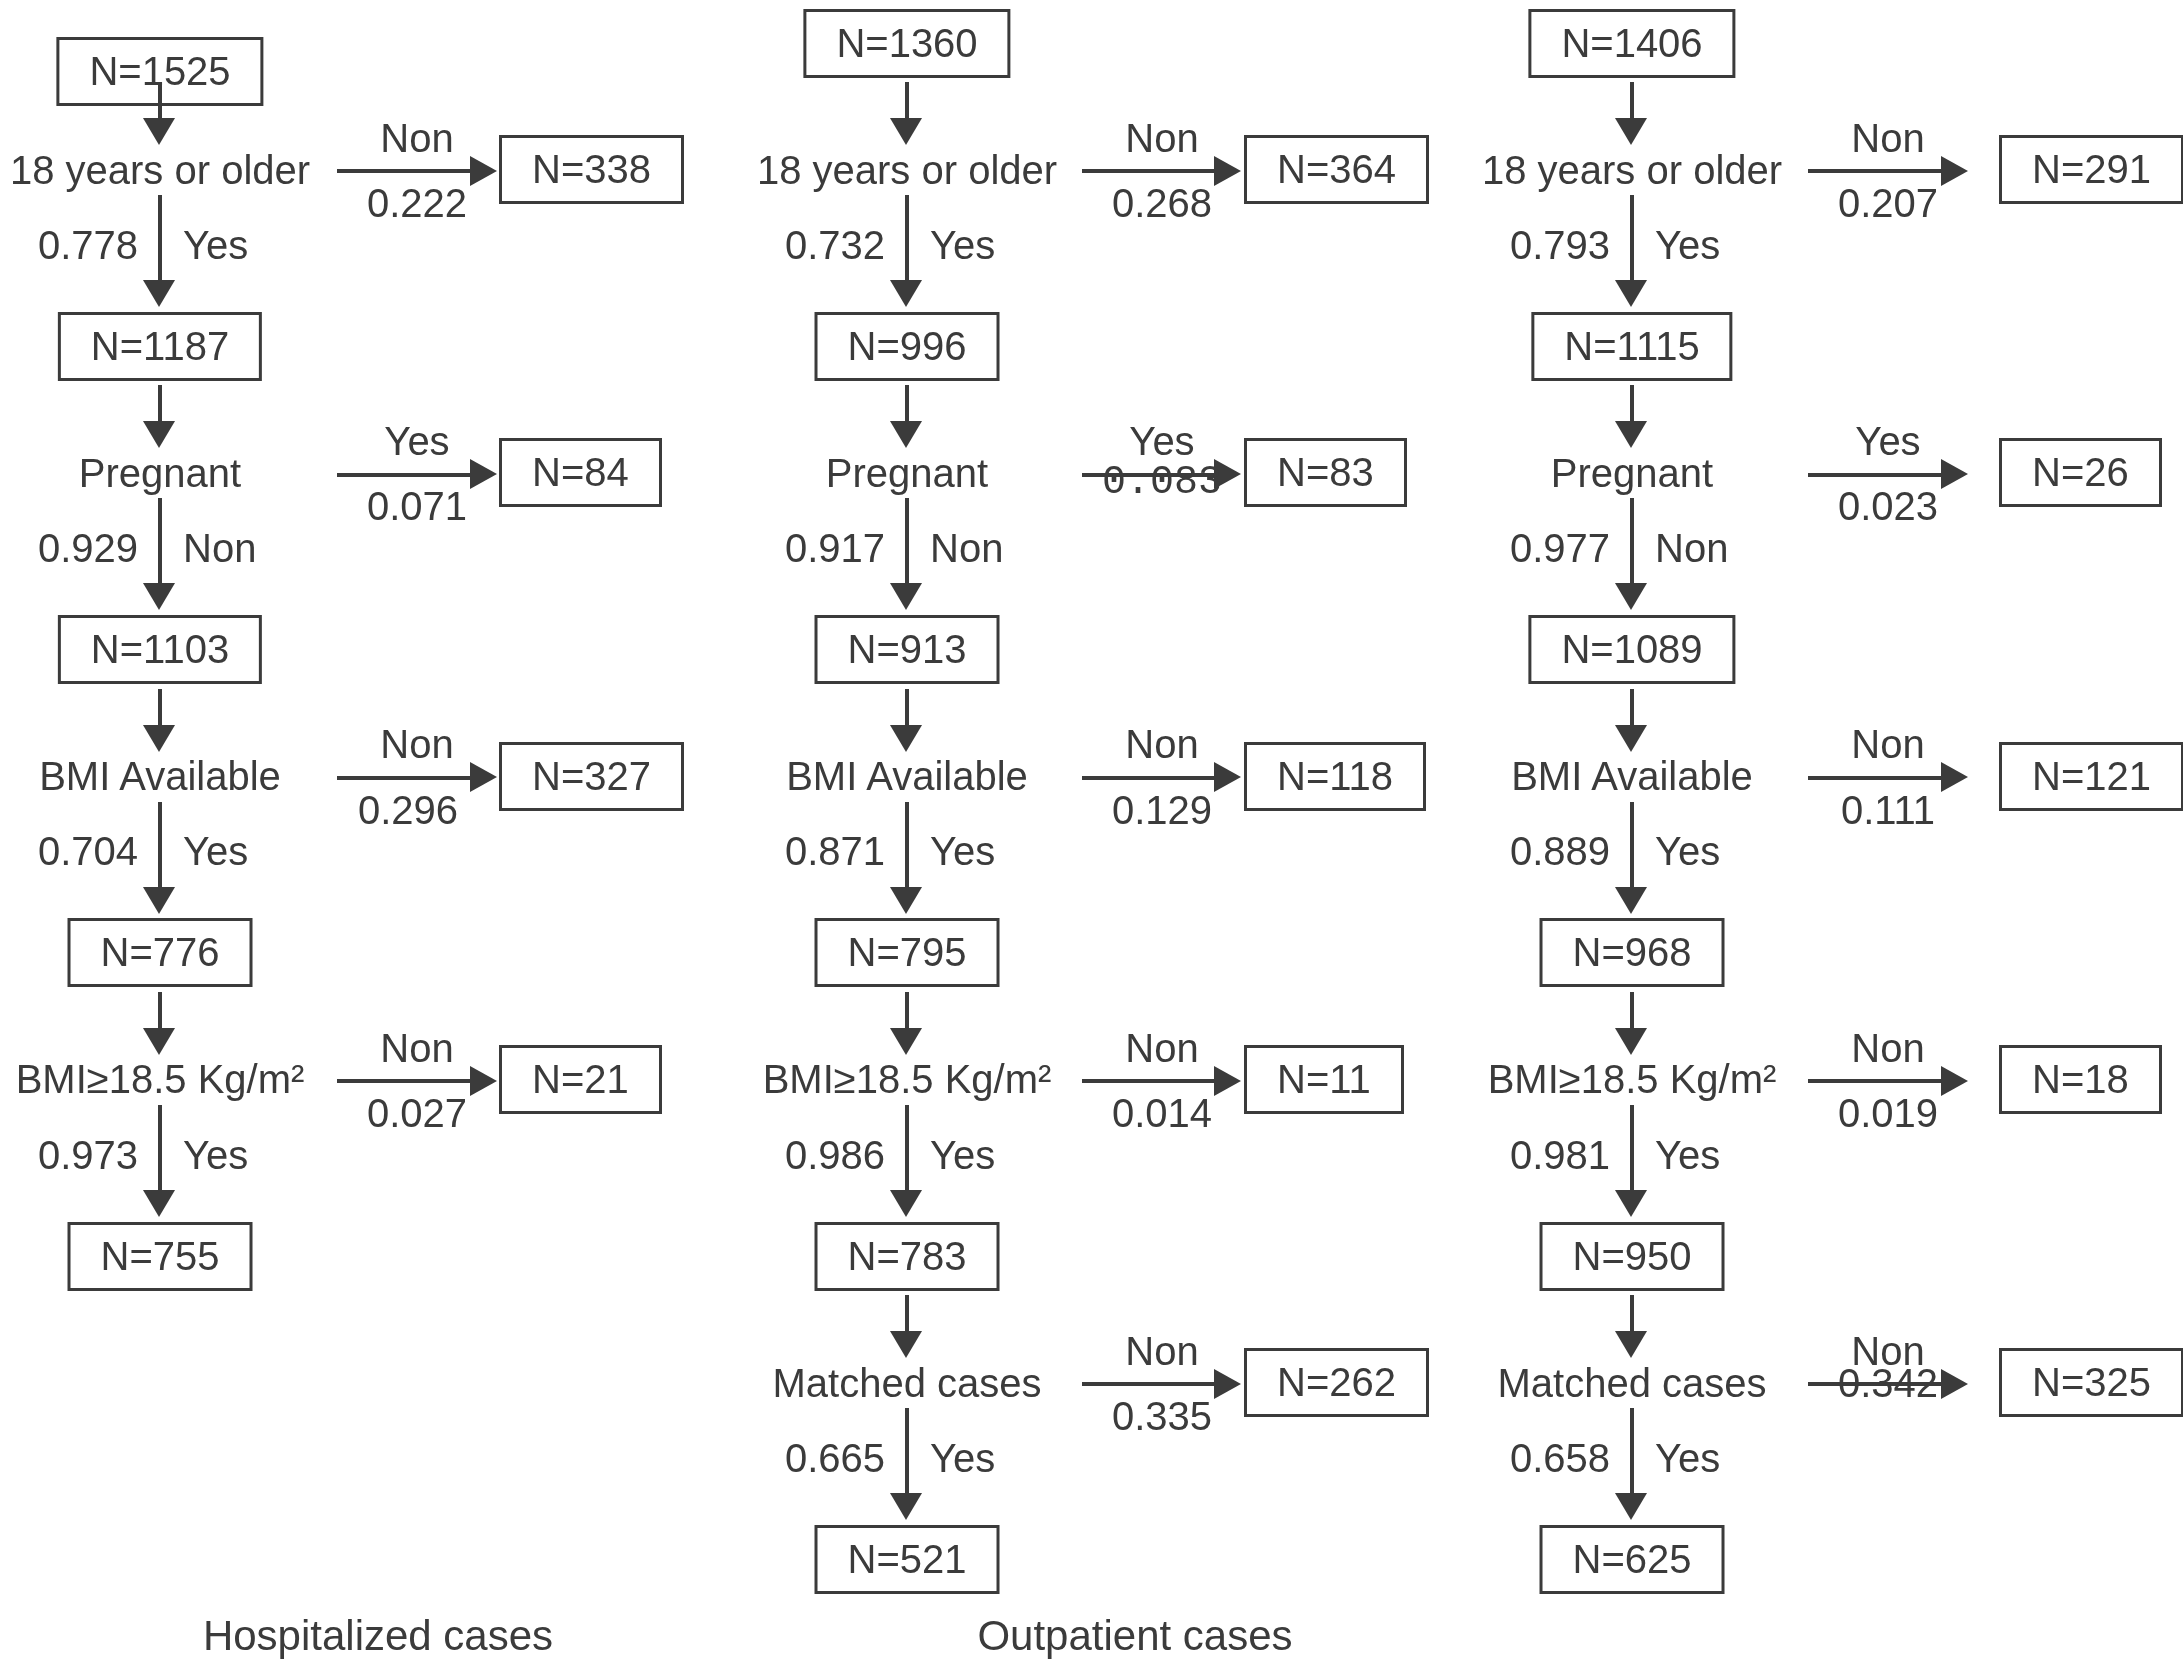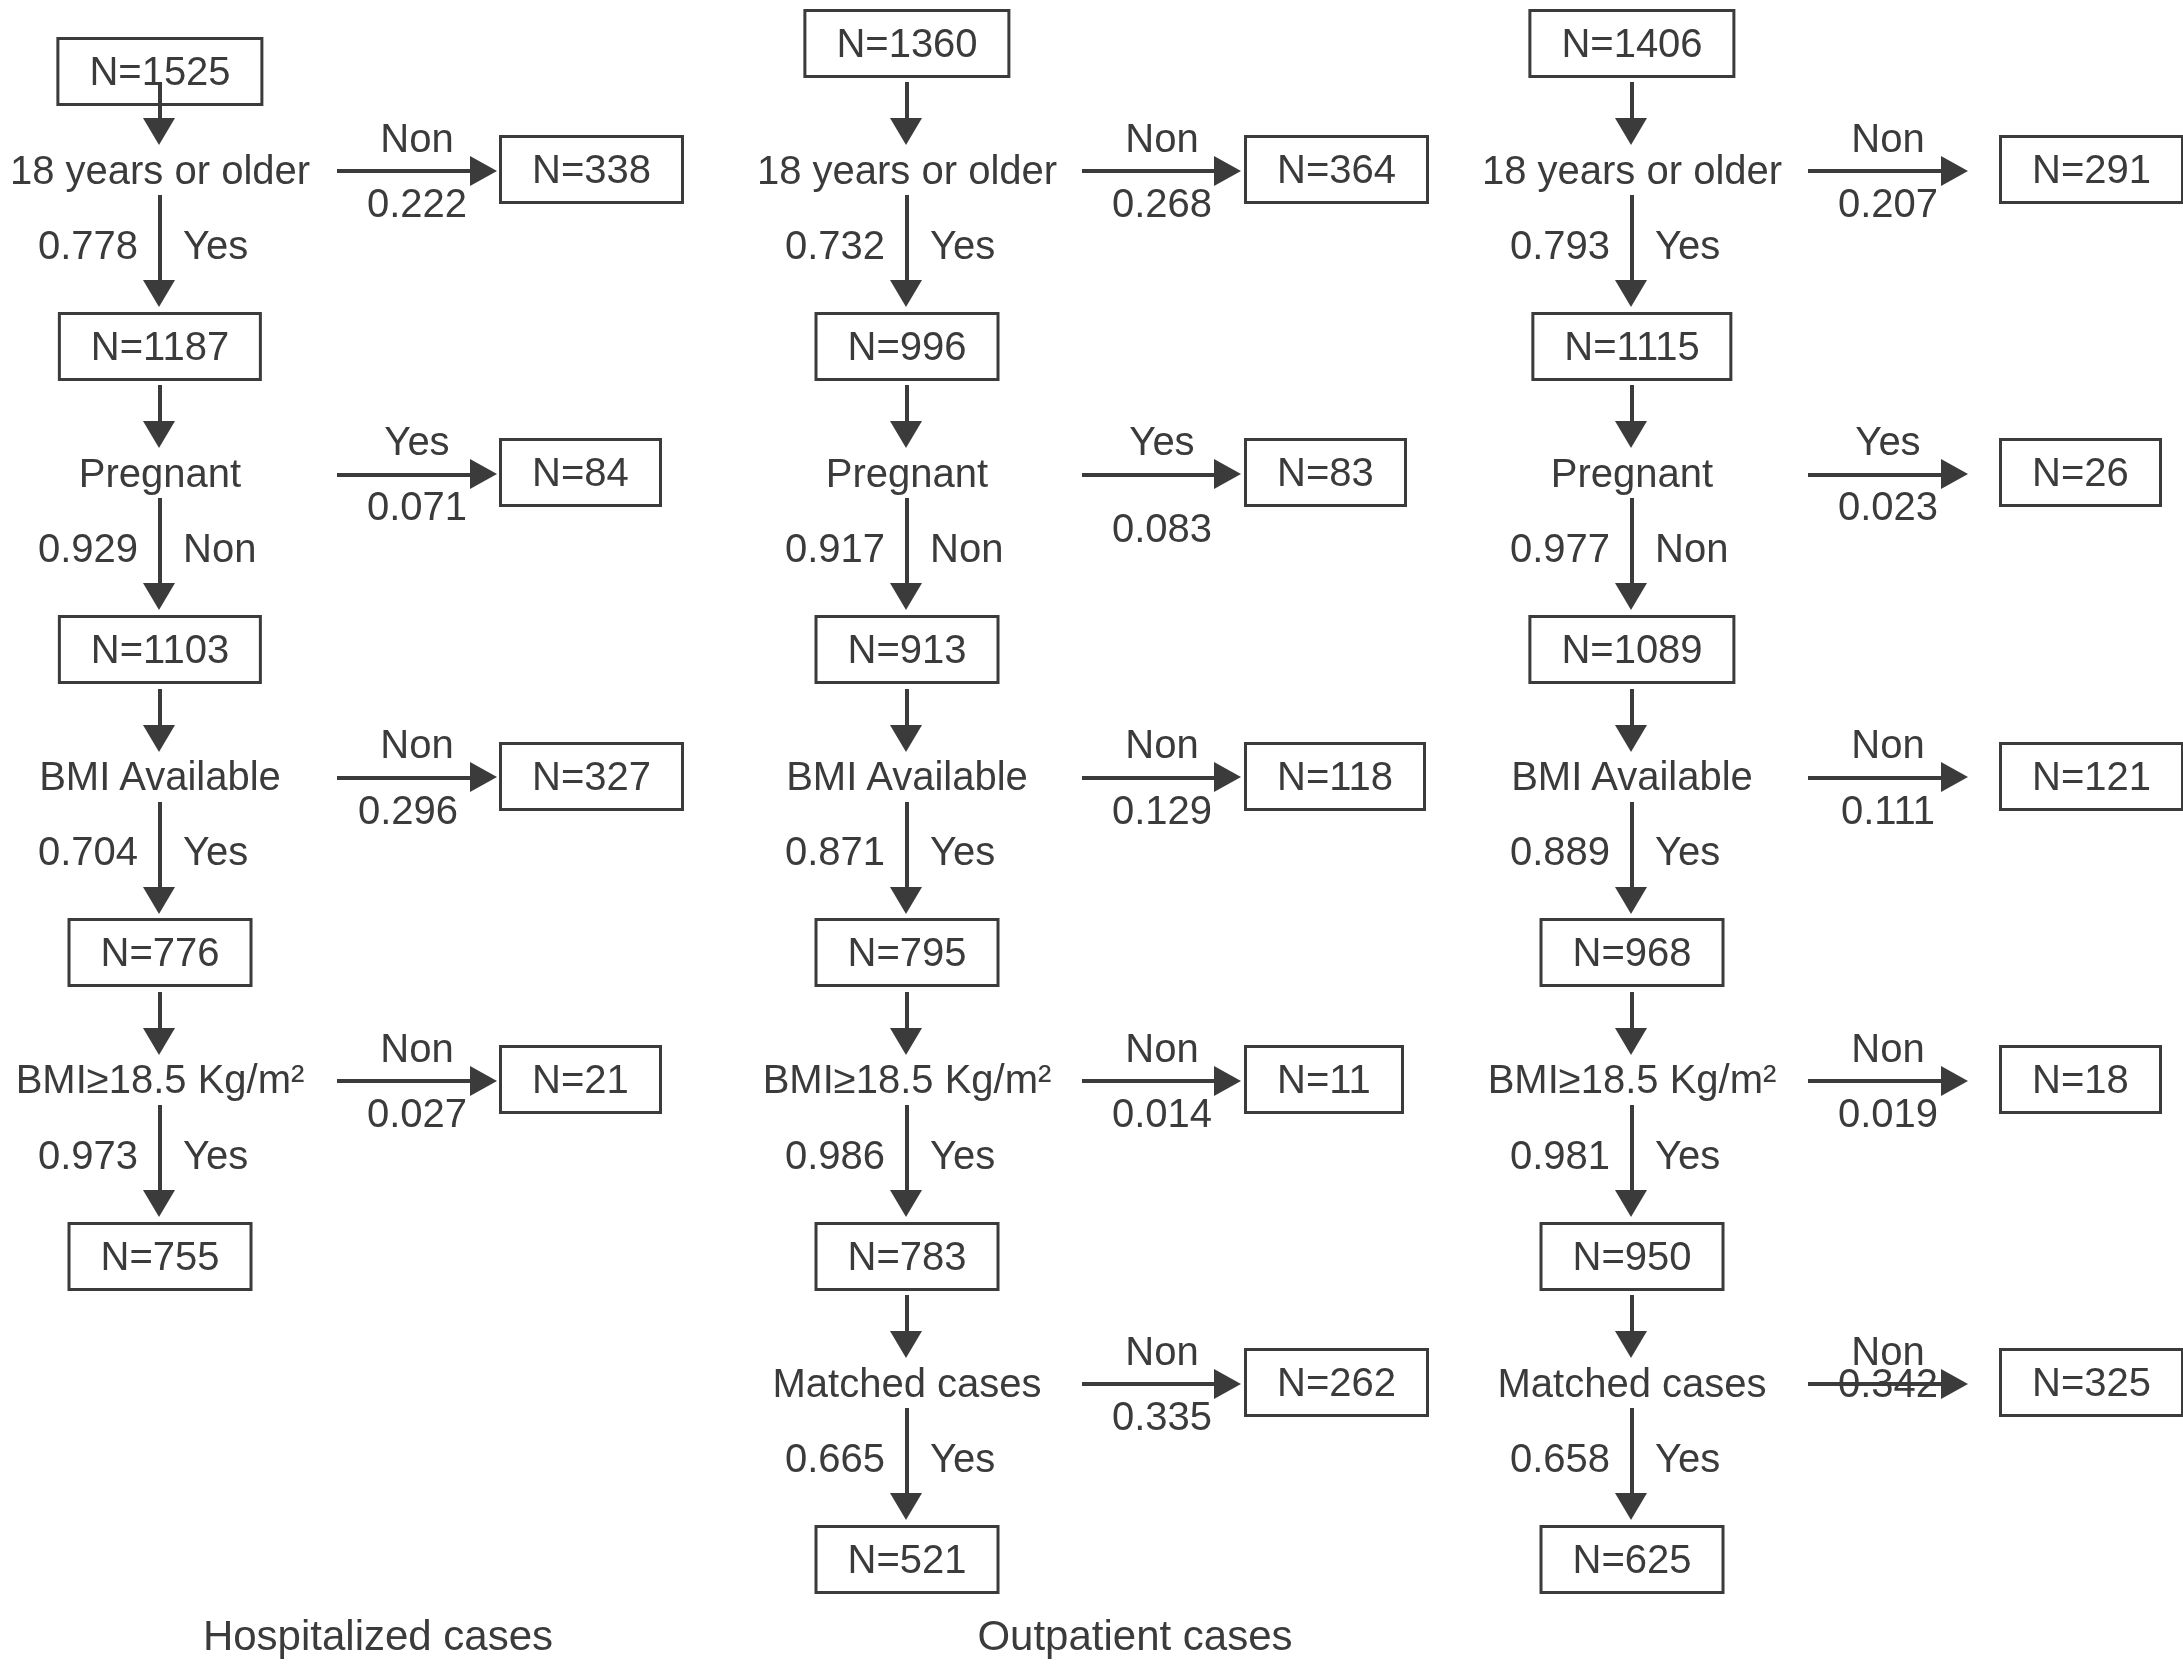--- a/index.html
+++ b/index.html
@@ -131,21 +131,21 @@
     <div class="vhead" style="left: 890px; top: 280px;"></div>
     <div class="albl left" style="left: 885px; top: 245px;">0.732</div>
     <div class="albl right" style="left: 930px; top: 245px;">Yes</div>
     <div class="nbox" style="left: 907px; top: 312px; transform: translateX(-50%);">N=996</div>
     <div class="vshaft" style="left: 905px; top: 385px; height: 39px;"></div>
     <div class="vhead" style="left: 890px; top: 421px;"></div>
     <div class="dec" style="left: 907px; top: 473px;">Pregnant</div>
     <div class="hshaft" style="left: 1082px; top: 473px; width: 135px;"></div>
     <div class="hhead" style="left: 1214px; top: 459px;"></div>
     <div class="albl above" style="left: 1162px; top: 464px;">Yes</div>
-    <div class="albl below" style="left: 1162px; top: 506px;">0.083</div>
+    <div class="albl below" style="left: 1162px; top: 460px; font-family: Liberation Mono, monospace;">0.083</div>
     <div class="nbox" style="left: 1244px; top: 438px;">N=83</div>
     <div class="vshaft" style="left: 905px; top: 498px; height: 88px;"></div>
     <div class="vhead" style="left: 890px; top: 583px;"></div>
     <div class="albl left" style="left: 885px; top: 548px;">0.917</div>
     <div class="albl right" style="left: 930px; top: 548px;">Non</div>
     <div class="nbox" style="left: 907px; top: 615px; transform: translateX(-50%);">N=913</div>
     <div class="vshaft" style="left: 905px; top: 689px; height: 39px;"></div>
     <div class="vhead" style="left: 890px; top: 725px;"></div>
     <div class="dec" style="left: 907px; top: 776px;">BMI Available</div>
     <div class="hshaft" style="left: 1082px; top: 776px; width: 135px;"></div>

